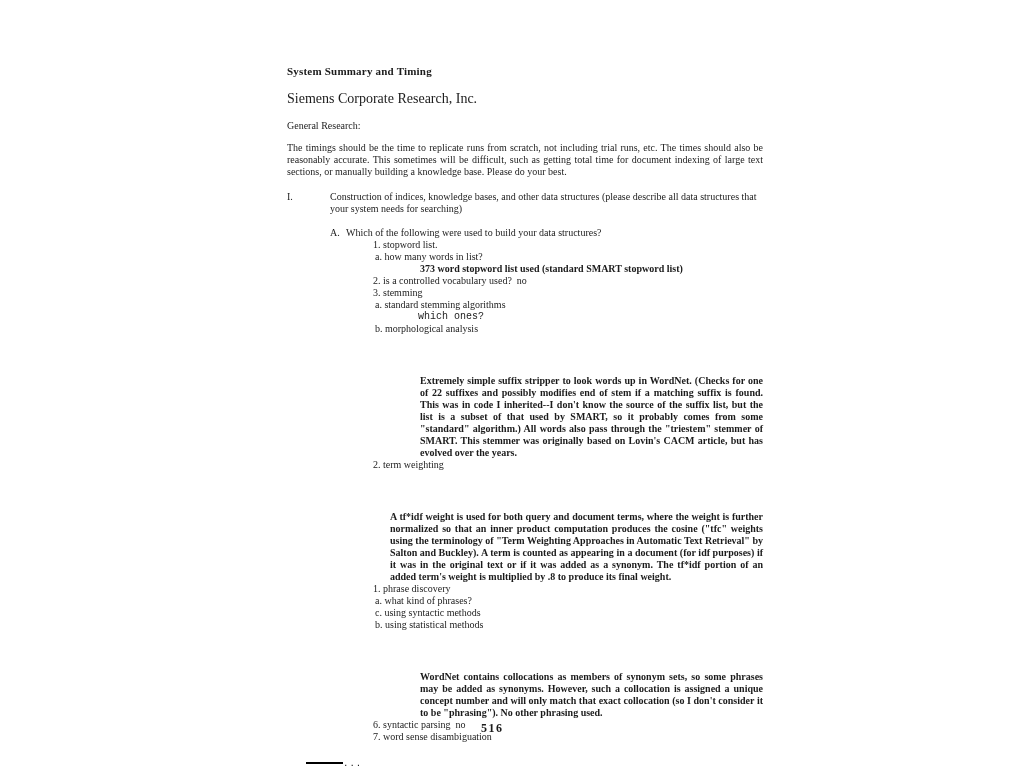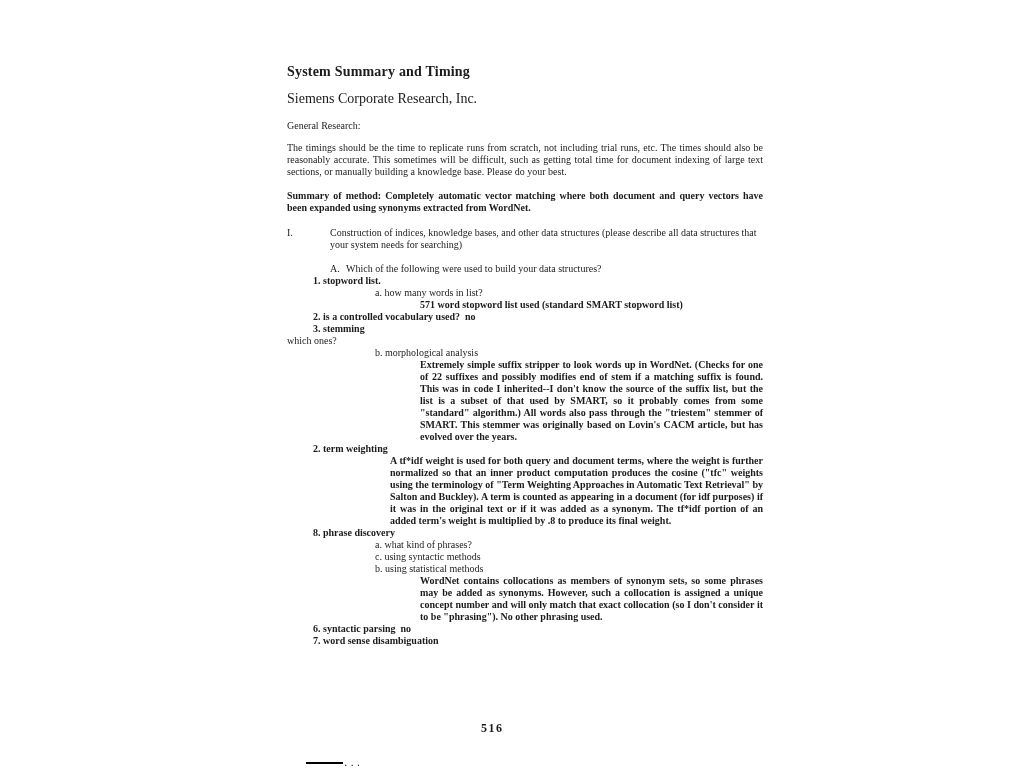--- a/index.html
+++ b/index.html
@@ -5,38 +5,38 @@
   html,body{margin:0;padding:0;}
   body{
     width:1024px;height:768px;position:relative;background:#ffffff;
     font-family:"Liberation Serif","DejaVu Serif",serif;color:#1b1b1b;
     overflow:hidden;
   }
   .page{
     position:absolute;left:287px;top:64px;width:476px;
     font-size:10px;line-height:12px;
   }
-  .title{font-size:14px;line-height:15px;font-weight:bold;letter-spacing:.2px;}
+  .title{font-size:11px;line-height:15px;font-weight:bold;letter-spacing:.2px;}
   .org{margin-top:14px;font-size:14px;}
   .gc-label{margin-top:15px;}
   .para{margin-top:10px;text-align:justify;}
   .summary{margin-top:12px;font-weight:bold;text-align:justify;}
   .item-row{margin-top:13px;display:flex;}
   .item-num{width:43px;flex:none;}
   .item-text{flex:1;}
   .partA{margin-top:12px;margin-left:43px;display:flex;}
   .partA-label{width:16px;flex:none;}
   .outline .ol{min-height:12px;}
-  .lvl-n{margin-left:26px;font-weight:bold;}
+  .lvl-n{margin-left:86px;}
   .lvl-a{margin-left:88px;}
-  .lvl-q{}
+  .lvl-q{margin-left:131px;font-family:Liberation Mono, monospace;}
   .lvl-ansN{margin-left:103px;}
   .lvl-ansA{margin-left:133px;}
   .bold{font-weight:bold;}
-  .block{text-align:justify;}
+  .block{text-align:justify;margin-top:40px;}
   .page-number{
     position:absolute;left:481px;top:721px;
     font-size:12px;font-weight:bold;letter-spacing:1.5px;
   }
   .footer-mark{position:absolute;left:306px;top:753px;white-space:nowrap;}
   .footer-mark .line{display:inline-block;width:37px;height:2px;background:#000;vertical-align:middle;}
   .footer-mark .dots{font-size:9px;letter-spacing:1px;color:#222;vertical-align:middle;font-family:"DejaVu Sans Mono",monospace;}
 </style>
 </head>
 <body>
@@ -44,44 +44,44 @@
 <div class="page">
 
   <div class="title">System Summary and Timing</div>
 
   <div class="org">Siemens Corporate Research, Inc.</div>
 
   <div class="gc-label">General Research:</div>
 
   <div class="para">The timings should be the time to replicate runs from scratch, not including trial runs, etc.  The times should also be reasonably accurate.  This sometimes will be difficult, such as getting total time for document indexing of large text sections, or manually building a knowledge base.  Please do your best.</div>
 
-  <div class="summary">Summary of method:  Completely automatic vector matching where both document and query vectors have been expanded using synonyms extracted from WordNet.</div>
 
   <div class="item-row">
     <span class="item-num">I.</span>
     <span class="item-text">Construction of indices, knowledge bases, and other data structures (please describe all data structures that your system needs for searching)</span>
   </div>
 
   <div class="partA">
     <span class="partA-label">A.</span>
     <span class="partA-text">Which of the following were used to build your data structures?</span>
   </div>
 
   <div class="outline">
       <div class="ol lvl-n">1. stopword list.</div>
       <div class="ol lvl-a">a. how many words in list?</div>
-      <div class="ol lvl-ansA bold">571 word stopword list used (standard SMART stopword list)</div>
+      <div class="ol lvl-ansA bold">373 word stopword list used (standard SMART stopword list)</div>
       <div class="ol lvl-n">2. is a controlled vocabulary used? &nbsp;no</div>
       <div class="ol lvl-n">3. stemming</div>
+      <div class="ol lvl-a">a. standard stemming algorithms</div>
       <div class="ol lvl-q">which ones?</div>
       <div class="ol lvl-a">b. morphological analysis</div>
       <div class="ol lvl-ansA bold block">Extremely simple suffix stripper to look words up in WordNet.  (Checks for one of 22 suffixes and possibly modifies end of stem if a matching suffix is found.  This was in code I inherited--I don't know the source of the suffix list, but the list is a subset of that used by SMART, so it probably comes from some "standard" algorithm.)  All words also pass through the "triestem" stemmer of SMART.  This stemmer was originally based on Lovin's CACM article, but has evolved over the years.</div>
       <div class="ol lvl-n">2. term weighting</div>
       <div class="ol lvl-ansN bold block">A tf*idf weight is used for both query and document terms, where the weight is further normalized so that an inner product computation produces the cosine ("tfc" weights using the terminology of "Term Weighting Approaches in Automatic Text Retrieval" by Salton and Buckley).  A term is counted as appearing in a document (for idf purposes) if it was in the original text or if it was added as a synonym.  The tf*idf portion of an added term's weight is multiplied by .8 to produce its final weight.</div>
-      <div class="ol lvl-n">8. phrase discovery</div>
+      <div class="ol lvl-n">1. phrase discovery</div>
       <div class="ol lvl-a">a. what kind of phrases?</div>
       <div class="ol lvl-a">c. using syntactic methods</div>
       <div class="ol lvl-a">b. using statistical methods</div>
       <div class="ol lvl-ansA bold block">WordNet contains collocations as members of synonym sets, so some phrases may be added as synonyms.  However, such a collocation is assigned a unique concept number and will only match that exact collocation (so I don't consider it to be "phrasing"). No other phrasing used.</div>
       <div class="ol lvl-n">6. syntactic parsing &nbsp;no</div>
       <div class="ol lvl-n">7. word sense disambiguation</div>
     </div>
 
 </div>
 

